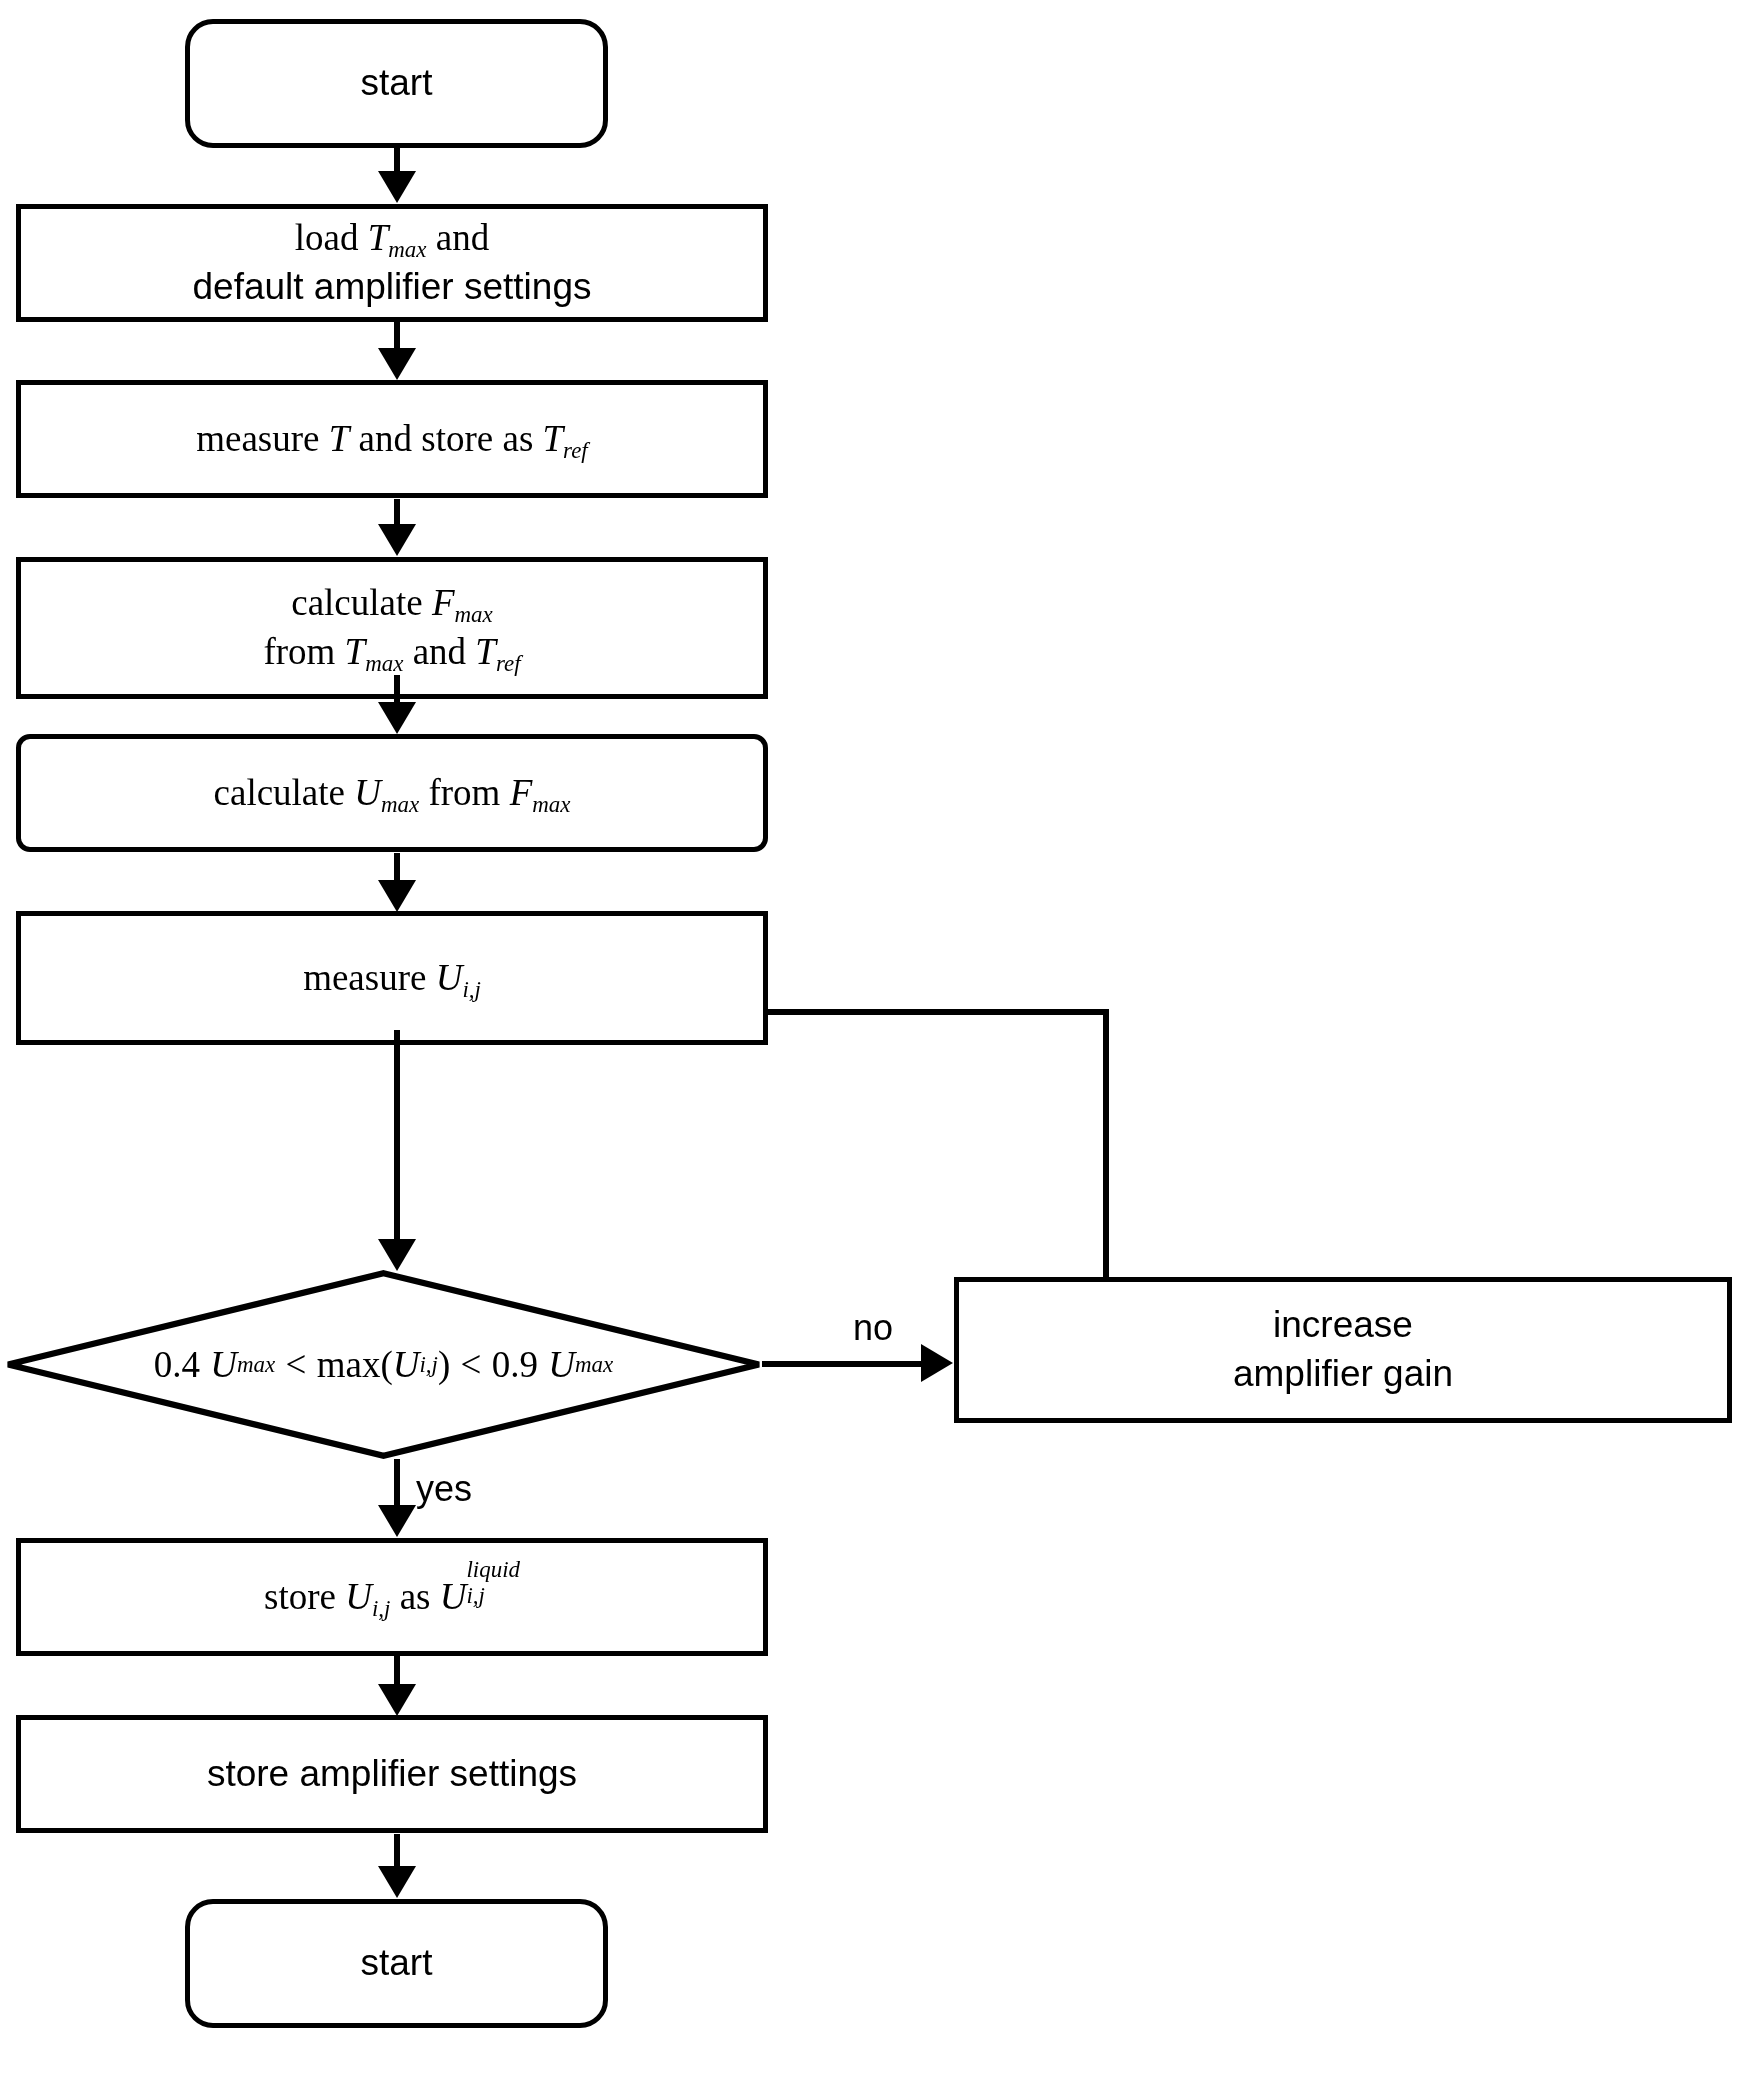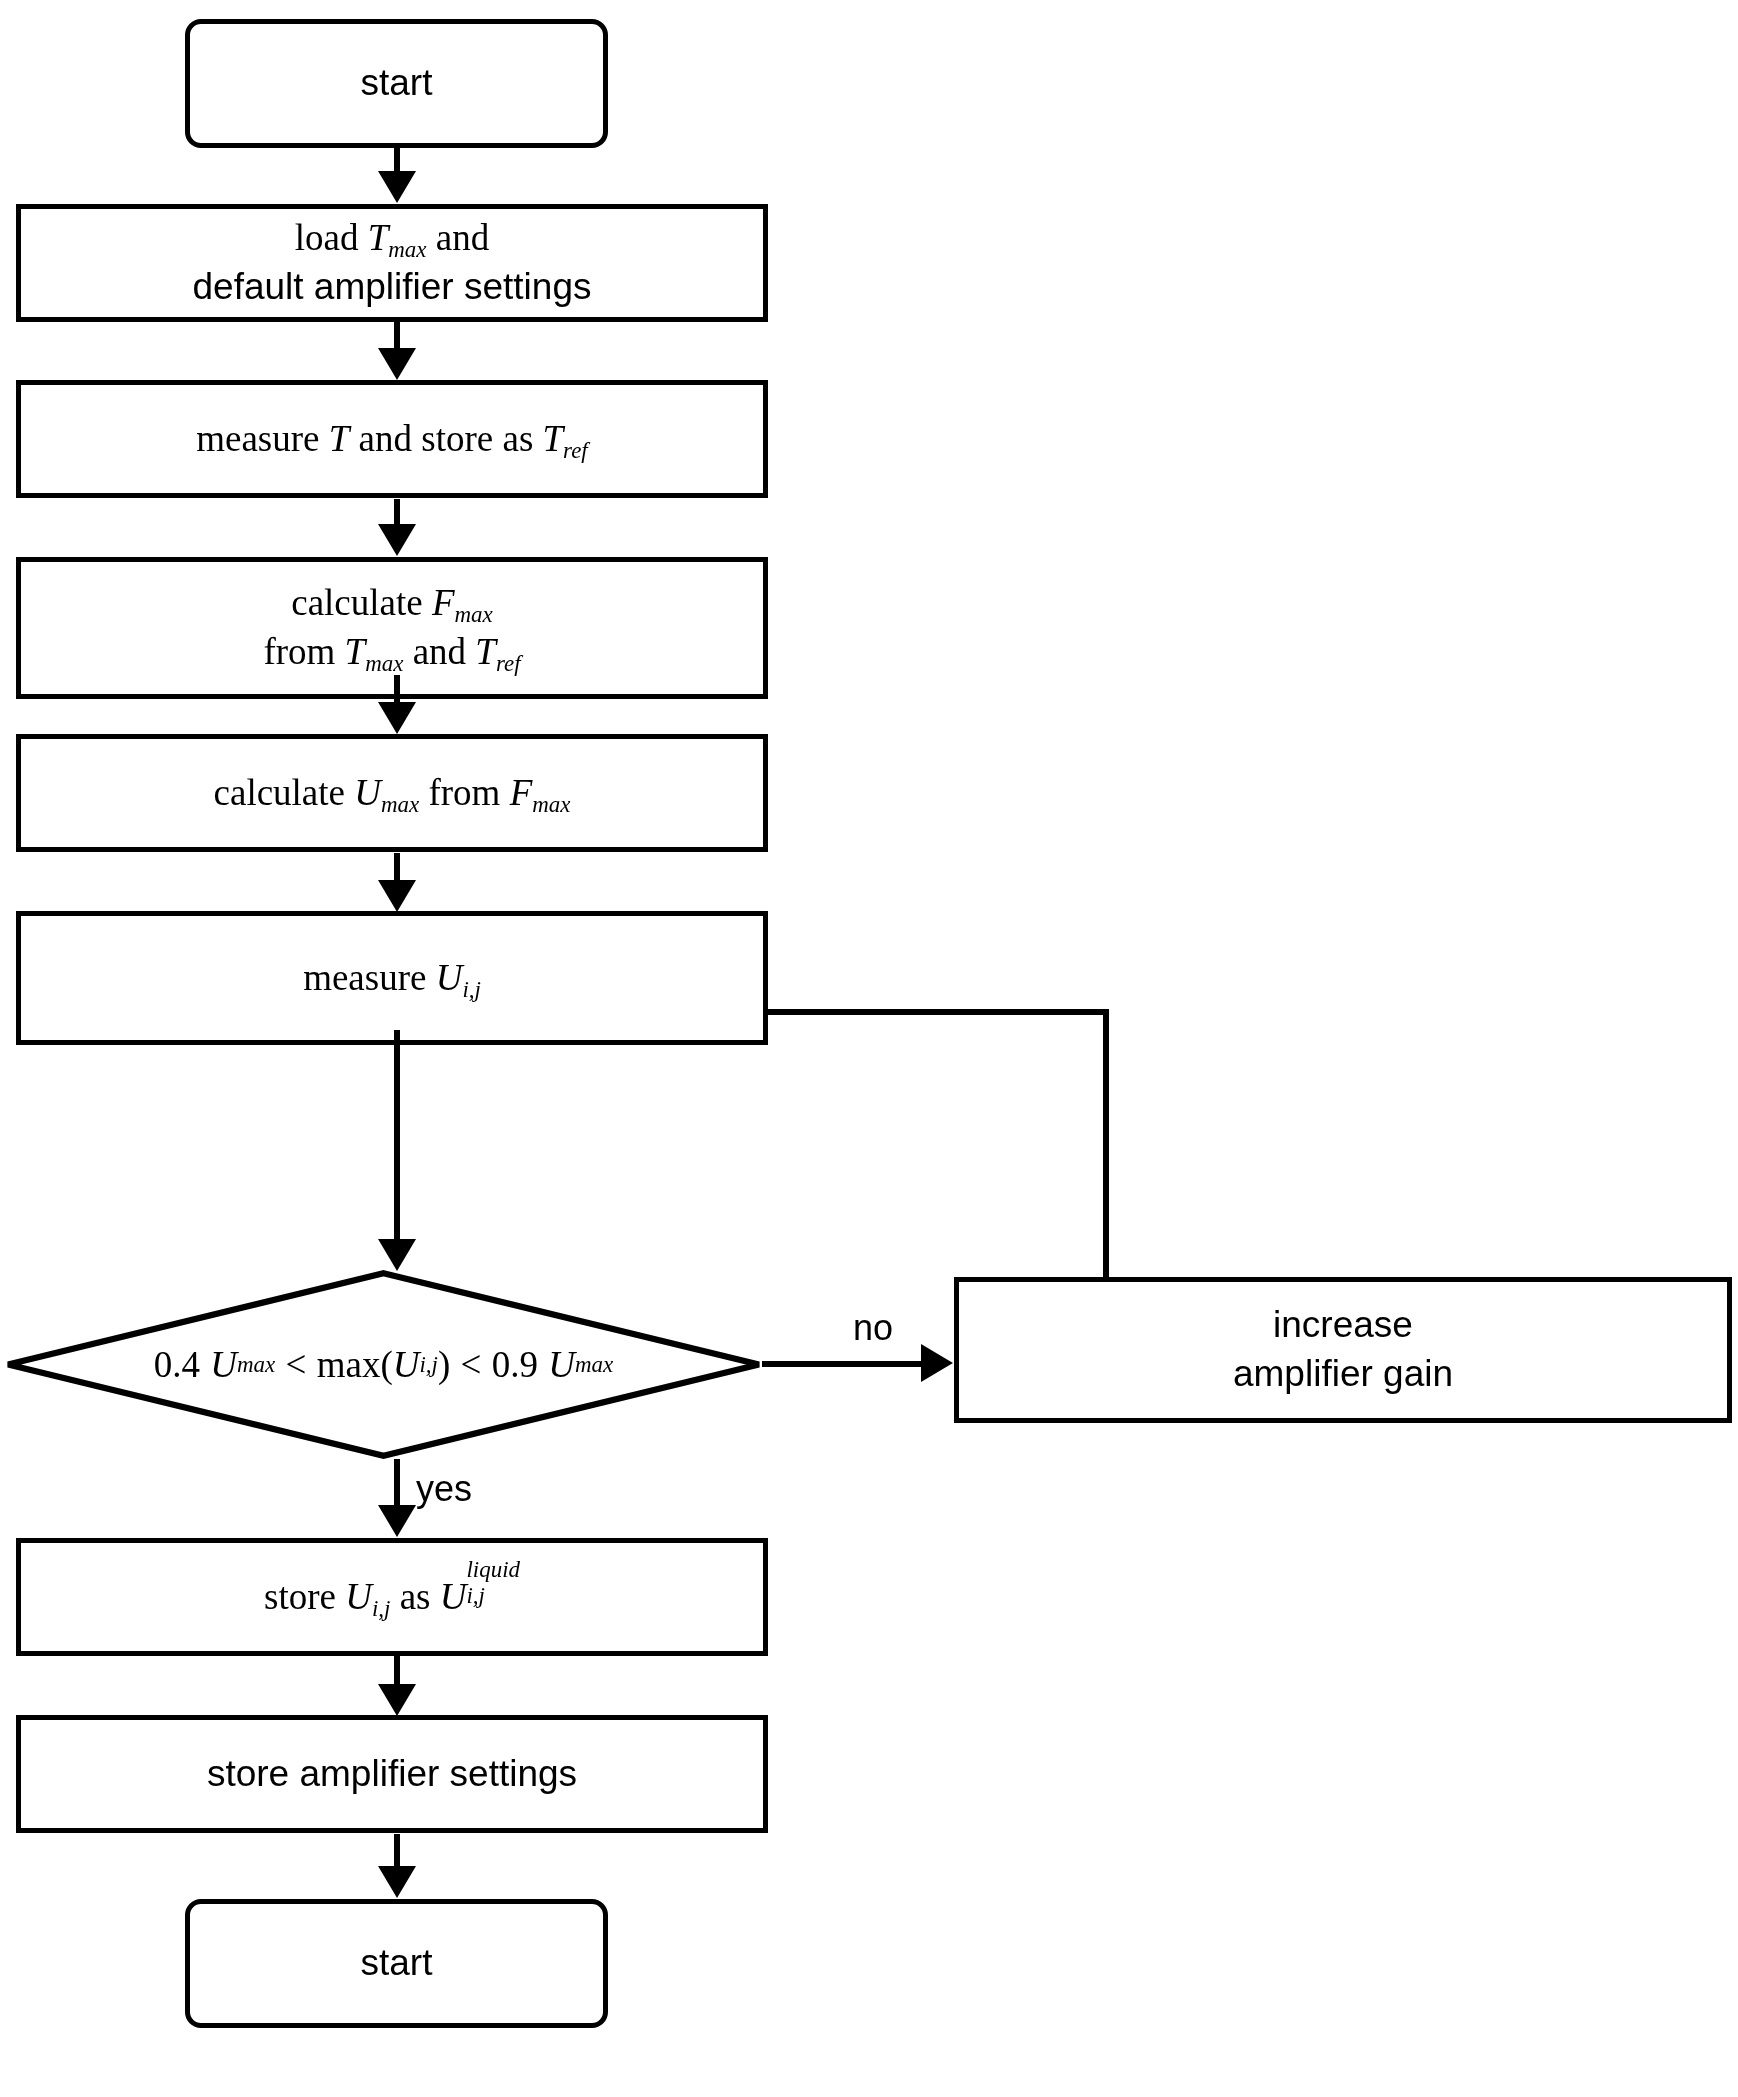--- a/index.html
+++ b/index.html
@@ -28,21 +28,21 @@
     justify-content: center;
     text-align: center;
   }
   .node .label {
     font-size: 37px;
     line-height: 1.32;
     color: #000;
     white-space: nowrap;
   }
   .terminator {
-    border-radius: 16px;
+    border-radius: 28px;
   }
   .diamond-wrap {
     position: absolute;
   }
   .diamond-wrap svg {
     position: absolute;
     left: 0;
     top: 0;
     overflow: visible;
   }
@@ -179,21 +179,21 @@
   <div class="node" style="left:16px; top:557px; width:752px; height:142px;">
     <span class="label">
       <span class="two-line"><span class="mroman">calculate </span><span class="mi">F</span><sub>max</sub></span>
       <span class="two-line"><span class="mroman">from </span><span class="mi">T</span><sub>max</sub><span class="mroman"> and </span><span class="mi">T</span><sub>ref</sub></span>
     </span>
   </div>
 
   <div class="conn conn-v" style="left:394px; top:675px; width:5.6px; height:33px;"></div>
   <div class="arrow-down" style="left:378px; top:702px;"></div>
 
-  <div class="node" style="left:16px; top:734px; width:752px; height:118px;">
+  <div class="node" style="left:16px; top:734px; width:752px; height:118px;border-radius:14px;">
     <span class="label"><span class="mroman">calculate </span><span class="mi">U</span><sub>max</sub><span class="mroman"> from </span><span class="mi">F</span><sub>max</sub></span>
   </div>
 
   <div class="conn conn-v" style="left:394px; top:853px; width:5.6px; height:34px;"></div>
   <div class="arrow-down" style="left:378px; top:880px;"></div>
 
   <div class="conn conn-v" style="left:1103px; top:1009px; width:5.6px; height:268px;"></div>
   <div class="conn conn-h" style="left:419px; top:1009px; width:689px; height:5.6px;"></div>
   <div class="arrow-left" style="left:393px; top:992px;"></div>
 

